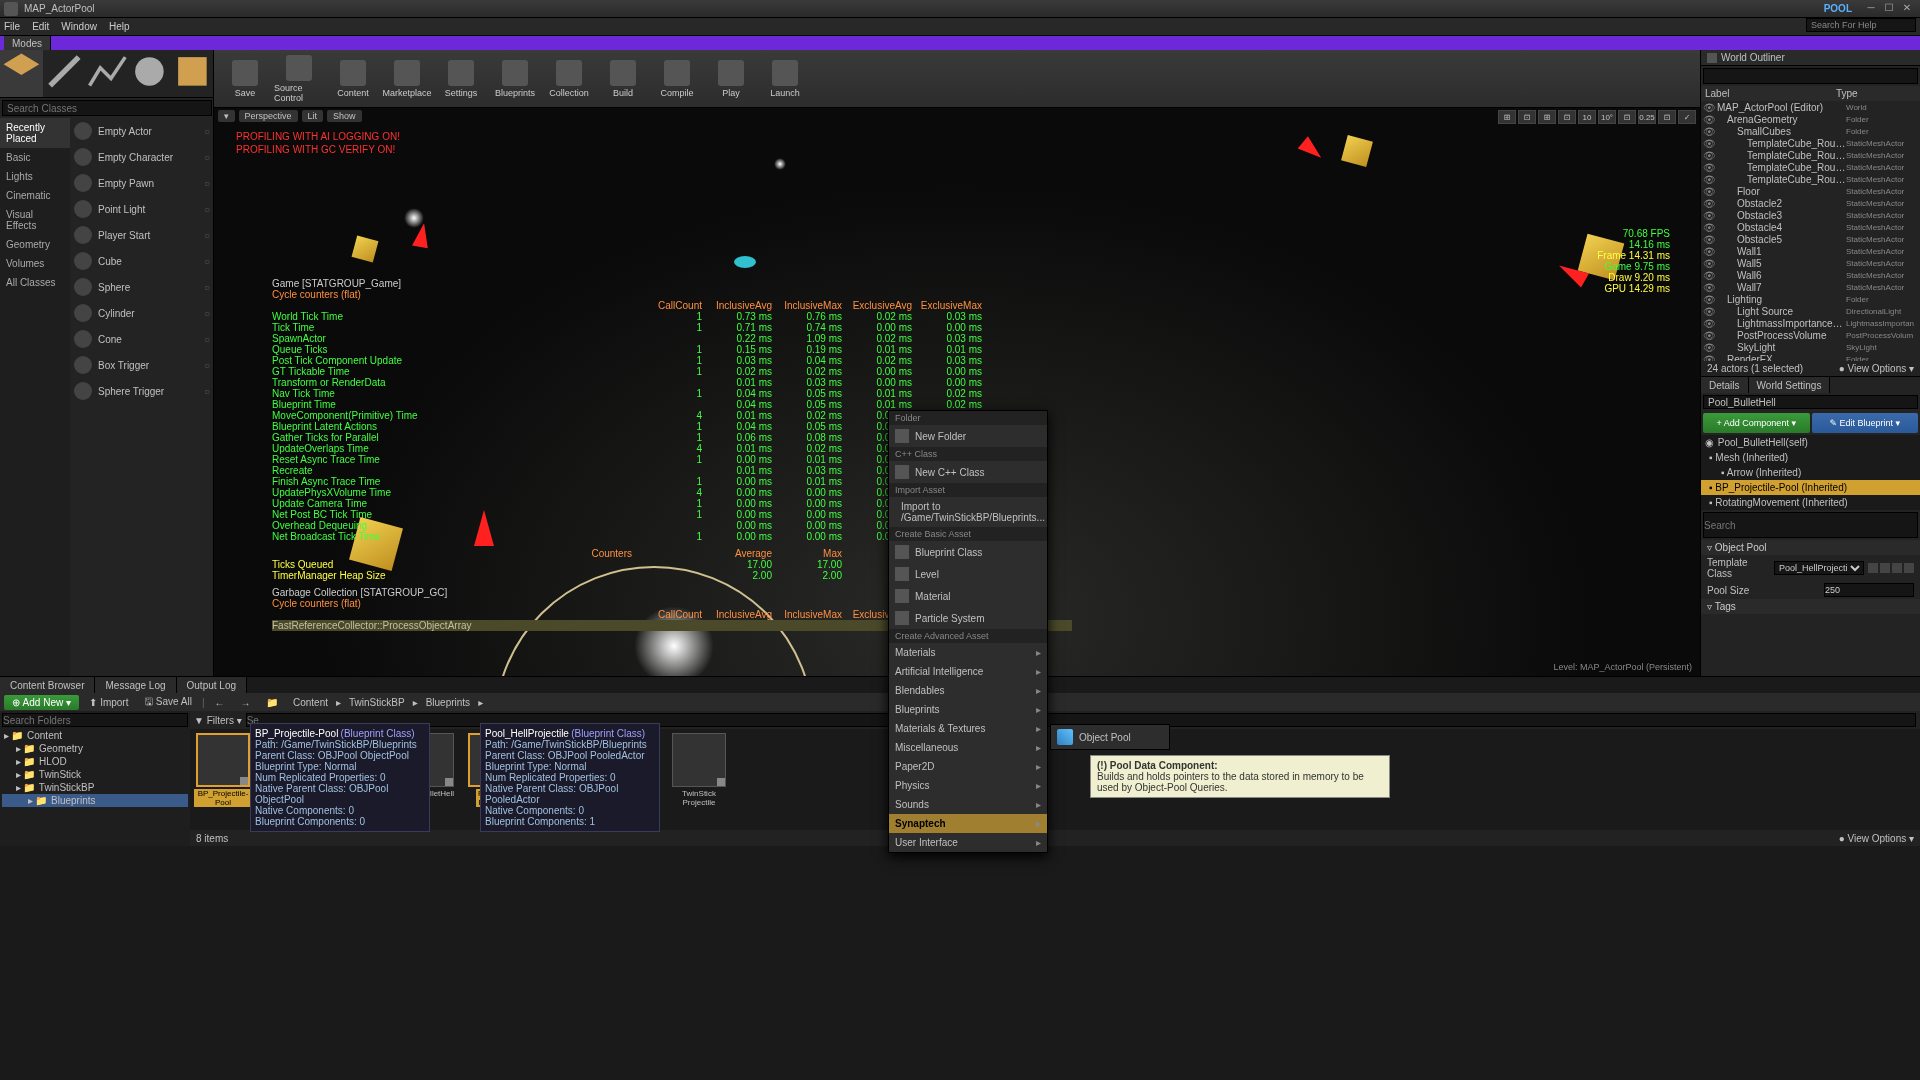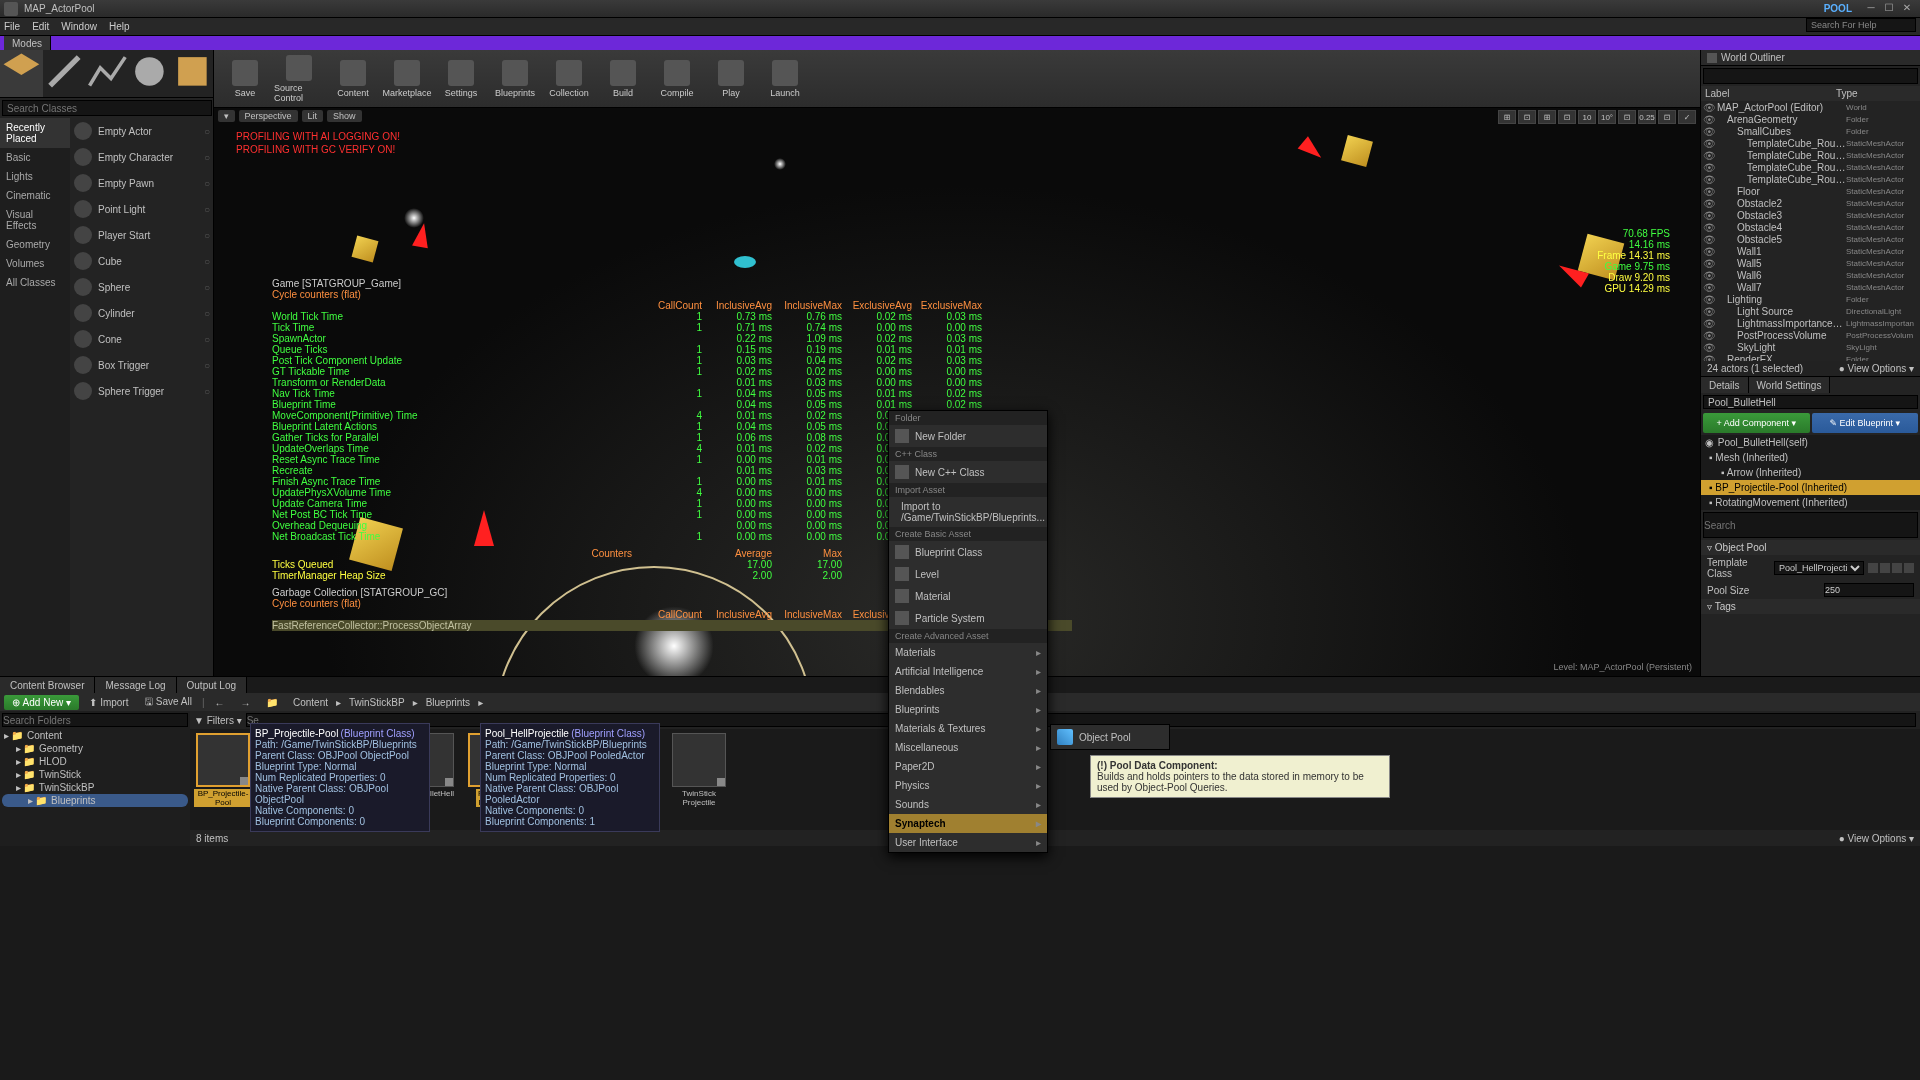--- a/index.html
+++ b/index.html
@@ -99,21 +99,21 @@
 .bottom { height:170px; background:#232323; display:flex; flex-direction:column; border-top:1px solid #000; }
 .bot-tabs { height:16px; display:flex; background:#1a1a1a;text-align:center; }
 .bot-tabs .bt { padding:0 10px; background:#2a2a2a; display:flex; align-items:center; gap:4px; border-right:1px solid #000; }
 .cb-bar { height:18px; display:flex; align-items:center; gap:4px; padding:0 4px; background:#2a2a2a; }
 .cb-bar .btn-green2 { background:linear-gradient(#3a9a3a,#2a7a2a); padding:2px 8px; border-radius:2px; color:#fff; cursor:pointer; }
 .cb-bar .btng { padding:2px 6px; cursor:pointer; }
 .cb-bar .crumb { padding:0 4px; cursor:pointer; }
 .cb-body { flex:1; display:flex; }
 .cb-tree { width:190px; background:#1e1e1e; padding:2px; }
 .cb-tree .tr { padding:1px 2px; cursor:pointer; }
-.cb-tree .tr.sel { background:#3a5a8a;border-radius:6px; }
+.cb-tree .tr.sel { background:#3a5a8a; }
 .cb-assets { flex:1; display:flex; position:relative; padding:4px; gap:10px; background:#1a1a1a; }
 .asset { width:58px; display:flex; flex-direction:column; align-items:center; gap:2px; cursor:pointer; }
 .asset .thumb { width:54px; height:54px; background:#333; border:1px solid #555; position:relative; }
 .asset .thumb.orange { border:2px solid #e0a030; }
 .asset .thumb::after { content:""; position:absolute; bottom:0; right:0; width:8px; height:8px; background:#888; }
 .asset .name { font-size:8px; text-align:center; line-height:9px; }
 .asset.sel .name { background:#d0a030; color:#000; padding:0 2px; }
 .asset-tip { position:absolute; background:#1a1a2a; border:1px solid #3a3a5a; padding:4px; font-size:8px; color:#a0c0e0; z-index:50; width:180px; }
 .asset-tip .tn { color:#fff; font-size:10px; }
 .asset-tip .tt { color:#a0a0ff; }

